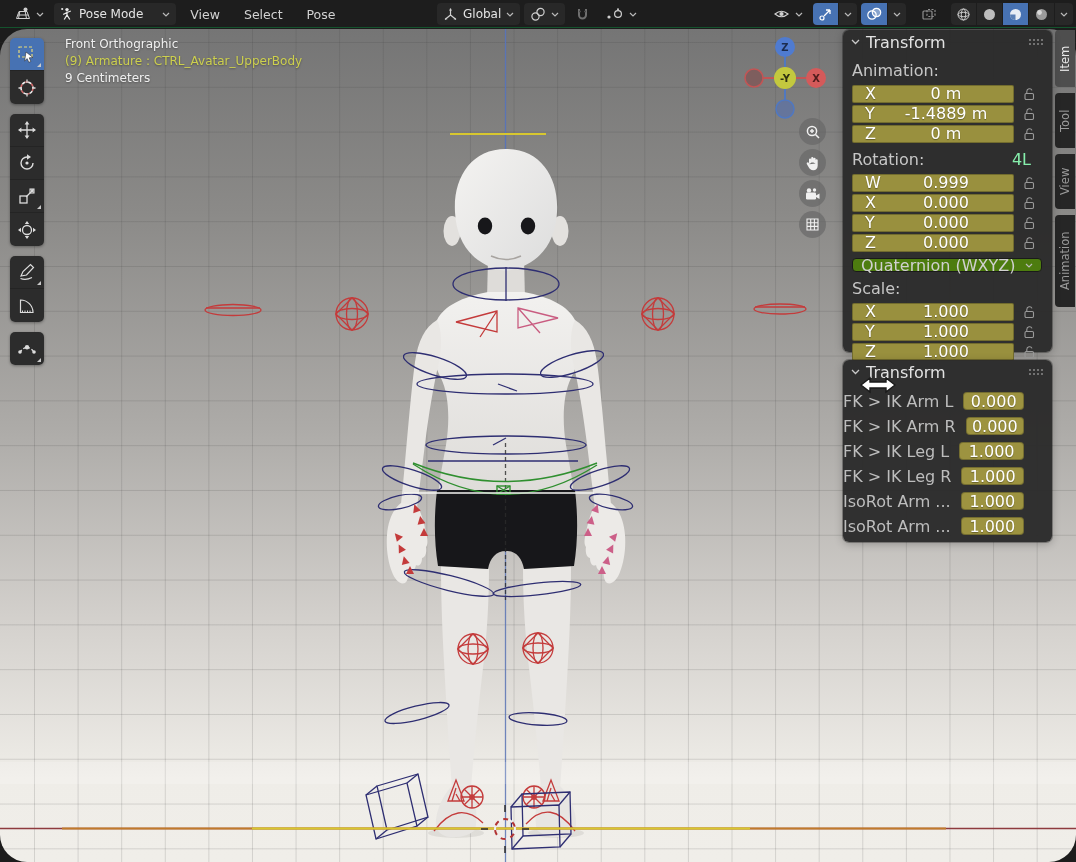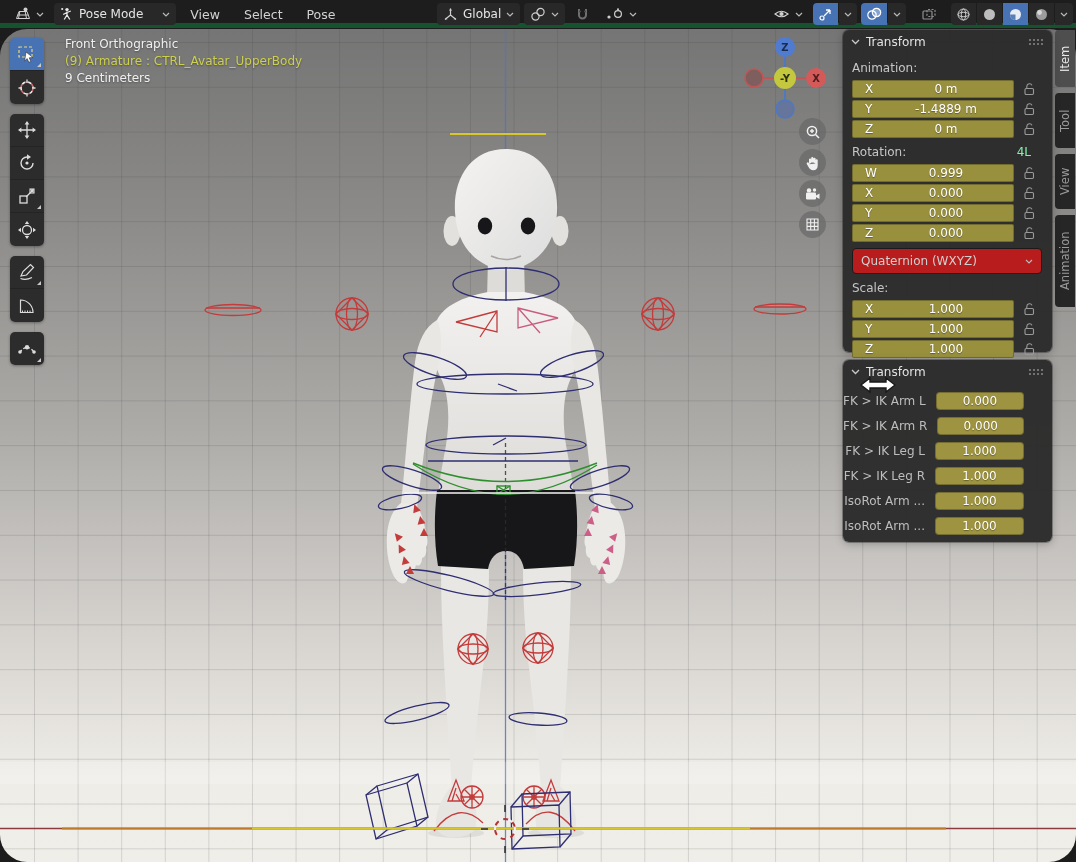--- a/index.html
+++ b/index.html
@@ -2,21 +2,21 @@
 <html><head>
 <meta charset="utf-8">
 <style>
   * { margin:0; padding:0; box-sizing:border-box; }
   html,body { width:1076px; height:862px; overflow:hidden; background:#1c1c1c;
     font-family:"DejaVu Sans","Liberation Sans",sans-serif; }
   .app { position:relative; width:1076px; height:862px; }
 
   
   .header { position:absolute; top:0; left:0; right:0; height:28px; background:#1d1d1d;
-    border-bottom:5px solid #14532d; z-index:50; }
+    border-bottom:1px solid #14532d; z-index:50; }
   .hgrp { position:absolute; top:0; height:28px; display:flex; align-items:center; gap:4px; }
   .h-left { left:8px; }
   .h-mid { left:437px; }
   .h-right { right:3px; }
   .hbtn { display:flex; align-items:center; gap:5px; height:22px; padding:0 6px;
     background:#282828; border-radius:4px; color:#e4e4e4; font-size:12px; cursor:default; }
   .hbtn.flat { background:transparent; }
   .hbtn.blue { background:#4772b3; }
   .menu-item { color:#d2d2d2; font-size:12.5px; padding:0 10px; height:22px; display:flex; align-items:center; border-radius:3px; }
   .chev { display:inline-block; }
@@ -54,36 +54,36 @@
 
   
   .gizmo { position:absolute; left:739px; top:3px; z-index:10; }
   .vctrl { position:absolute; left:799px; top:89px; display:flex; flex-direction:column; gap:4px; z-index:10; }
   .vbtn { width:27px; height:27px; border-radius:50%; background:rgba(100,100,100,.62);
     display:flex; align-items:center; justify-content:center; }
 
   
   .panel { position:absolute; width:209px; background:rgba(43,43,43,.97); border-radius:6px;
     box-shadow:0 0 0 1px rgba(0,0,0,.28), 0 2px 8px rgba(0,0,0,.25); z-index:15;
-    color:#c8c8c8; font-size:12px; }
+    color:#c8c8c8; font-size:16px; }
   .panel-transform { left:843px; top:1px; height:322px; }
   .panel-properties { left:843px; top:331px; height:182px; }
   .phead { height:24px; display:flex; align-items:center; gap:6px; padding:0 8px; color:#e2e2e2; }
   .phead .grip { margin-left:auto; }
   .seclabel { display:flex; align-items:center; margin:7px 9px 4px 9px; color:#c6c6c6; }
   .seclabel .badge { margin-left:auto; padding-right:12px; color:#86efac; }
   .trow { display:flex; align-items:center; margin:0 8px 1px 9px; height:19px; }
   .tfield { flex:1; display:flex; align-items:center; height:18px; background:#99903e;
     border-radius:2px; border:1px solid rgba(0,0,0,.25); color:#fff;
     text-shadow:0 1px 1px rgba(0,0,0,.35); }
   .tfield .axis { padding-left:12px; width:34px; }
   .tfield .val { flex:1; text-align:center; padding-right:8px; }
   .lockslot { width:30px; display:flex; justify-content:center; }
-  .dropdown { display:flex; align-items:center; height:26px; margin:6px 10px 2px 9px;
-    background:#b91c1c; border:1px solid #1a1a1a; border-radius:4px; padding:0 8px; color:#d0d0d0; }
+  .dropdown { display:flex; align-items:center; height:14px; margin:6px 10px 2px 9px;
+    background:#4d7c0f; border:1px solid #1a1a1a; border-radius:4px; padding:0 8px; color:#d0d0d0; }
   .dropdown .chev { margin-left:auto; }
   .prow { display:flex; align-items:center; height:18px; margin:0 0 7px 0; }
   .plabel { flex:1; text-align:right; margin-right:10px; color:#bdbdbd; white-space:nowrap; }
   .pslider { width:89px; margin-right:28px; height:18px; background:#9d9340; border-radius:4px;
     border:1px solid rgba(0,0,0,.25); color:#fff; display:flex; align-items:center;
     justify-content:center; text-shadow:0 1px 1px rgba(0,0,0,.35); }
 
   
   .tabs { position:absolute; right:0; top:1px; width:21px; display:flex; flex-direction:column; gap:6px; z-index:14; }
   .tab { writing-mode:vertical-rl; transform:rotate(180deg); background:#262626; color:#9a9a9a;

